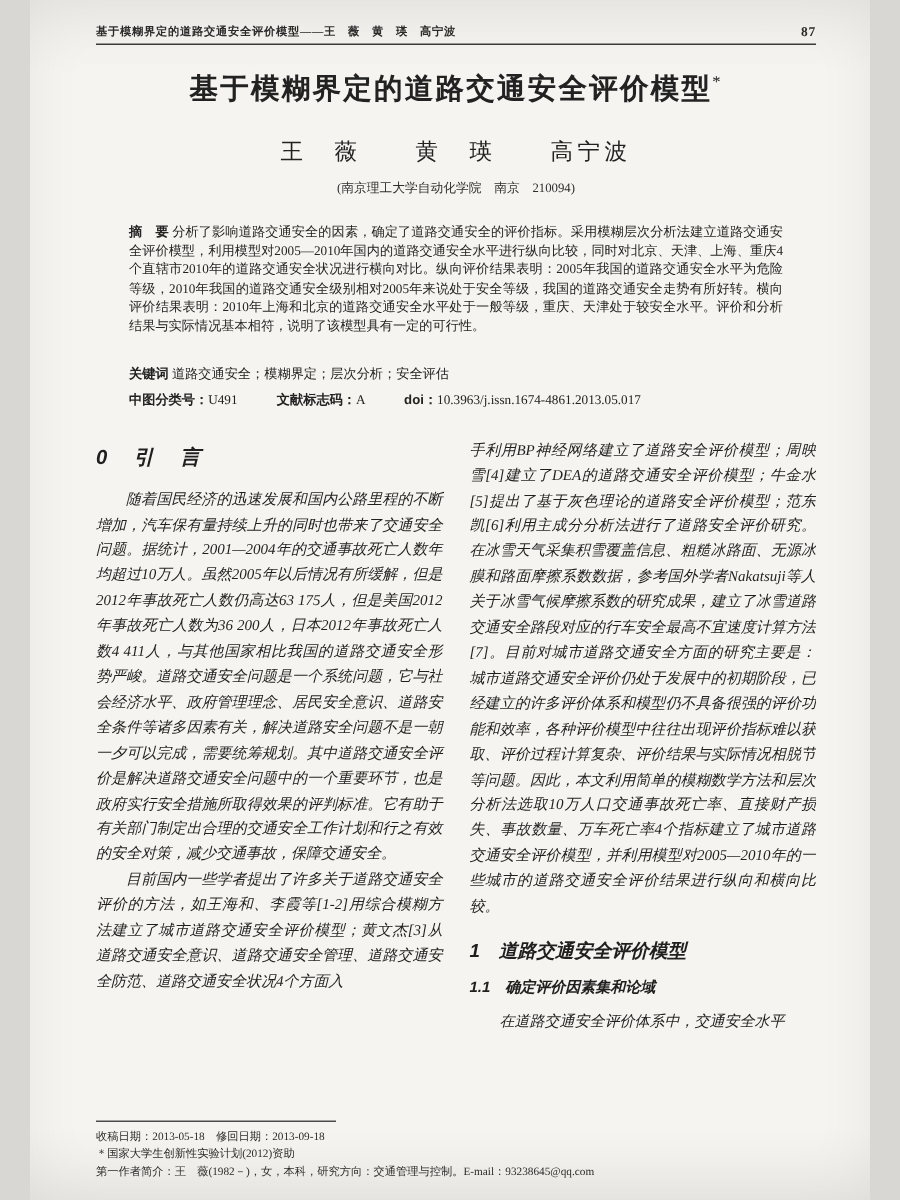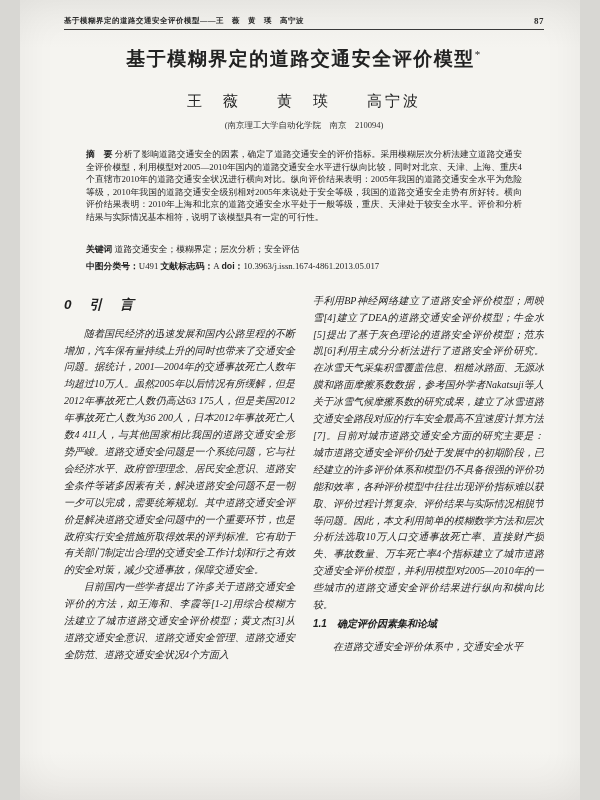--- a/index.html
+++ b/index.html
@@ -27,21 +27,21 @@
   
   .title { text-align: center; font-size: 19px; font-weight: bold; margin-top: 16px; letter-spacing: 1.5px; }
   .title sup { font-size: 11px; font-weight: normal; }
   .authors { text-align: center; font-size: 15px; margin-top: 20px; letter-spacing: 3px; }
   .affil { text-align: center; font-size: 8.5px; margin-top: 9px; color: #2e2e2e; }
   
   .abs  { margin-top: 16px; padding: 0 22px; font-size: 8.8px; line-height: 12.6px; text-align: justify; color: #242424; }
   .lab  { font-weight: bold; font-family: "Liberation Sans", "DejaVu Sans", sans-serif; }
   .kw   { margin-top: 19px; padding: 0 22px; font-size: 8.8px; line-height: 12.6px; }
   .meta { margin-top: 5px; padding: 0 22px; font-size: 8.8px; line-height: 12.6px; }
-  .meta .lab { margin-left: 0; }
+  .meta .lab { margin-left: 24px; }
   .meta .lab:first-child { margin-left: 0; }
   
   .cols { display: flex; gap: 18px; margin-top: 20px; height: 402px; overflow: hidden; }
   .col  { flex: 1; font-size: 10px; line-height: 16.9px; text-align: justify; color: #1f1f1f; font-style: italic; }
   .h0   { font-size: 13.5px; font-weight: bold; font-family: "Liberation Sans", "DejaVu Sans", sans-serif;
           margin: 4px 0 12px 0; letter-spacing: 2px; }
   .col p { text-indent: 2em; }
   .col p.cont { text-indent: 0; }
   .h1   { font-size: 12.5px; font-weight: bold; font-family: "Liberation Sans", "DejaVu Sans", sans-serif;
           margin: 12px 0 8px 0; }
@@ -87,20 +87,27 @@
   <div class="cols">
 
     <div class="col">
       <div class="h0">0　引　言</div>
       <p>随着国民经济的迅速发展和国内公路里程的不断增加，汽车保有量持续上升的同时也带来了交通安全问题。据统计，2001—2004年的交通事故死亡人数年均超过10万人。虽然2005年以后情况有所缓解，但是2012年事故死亡人数仍高达63 175人，但是美国2012年事故死亡人数为36 200人，日本2012年事故死亡人数4 411人，与其他国家相比我国的道路交通安全形势严峻。道路交通安全问题是一个系统问题，它与社会经济水平、政府管理理念、居民安全意识、道路安全条件等诸多因素有关，解决道路安全问题不是一朝一夕可以完成，需要统筹规划。其中道路交通安全评价是解决道路交通安全问题中的一个重要环节，也是政府实行安全措施所取得效果的评判标准。它有助于有关部门制定出合理的交通安全工作计划和行之有效的安全对策，减少交通事故，保障交通安全。</p>
       <p>目前国内一些学者提出了许多关于道路交通安全评价的方法，如王海和、李霞等[1-2]用综合模糊方法建立了城市道路交通安全评价模型；黄文杰[3]从道路交通安全意识、道路交通安全管理、道路交通安全防范、道路交通安全状况4个方面入</p>
     </div>
 
     <div class="col">
       <p class="cont">手利用BP神经网络建立了道路安全评价模型；周映雪[4]建立了DEA的道路交通安全评价模型；牛金水[5]提出了基于灰色理论的道路安全评价模型；范东凯[6]利用主成分分析法进行了道路安全评价研究。在冰雪天气采集积雪覆盖信息、粗糙冰路面、无源冰膜和路面摩擦系数数据，参考国外学者Nakatsuji等人关于冰雪气候摩擦系数的研究成果，建立了冰雪道路交通安全路段对应的行车安全最高不宜速度计算方法[7]。目前对城市道路交通安全方面的研究主要是：城市道路交通安全评价仍处于发展中的初期阶段，已经建立的许多评价体系和模型仍不具备很强的评价功能和效率，各种评价模型中往往出现评价指标难以获取、评价过程计算复杂、评价结果与实际情况相脱节等问题。因此，本文利用简单的模糊数学方法和层次分析法选取10万人口交通事故死亡率、直接财产损失、事故数量、万车死亡率4个指标建立了城市道路交通安全评价模型，并利用模型对2005—2010年的一些城市的道路交通安全评价结果进行纵向和横向比较。</p>
+      <div class="h1">1　道路交通安全评价模型</div>
       <div class="h11">1.1　确定评价因素集和论域</div>
       <p>在道路交通安全评价体系中，交通安全水平</p>
     </div>
 
   </div>
 
+  <div class="foot">
+    <div class="rule"></div>
+    <div>收稿日期：2013-05-18　修回日期：2013-09-18</div>
+    <div>＊国家大学生创新性实验计划(2012)资助</div>
+    <div>第一作者简介：王　薇(1982－)，女，本科，研究方向：交通管理与控制。E-mail：93238645@qq.com</div>
+  </div>
 
 </div>
 
 </body></html>

